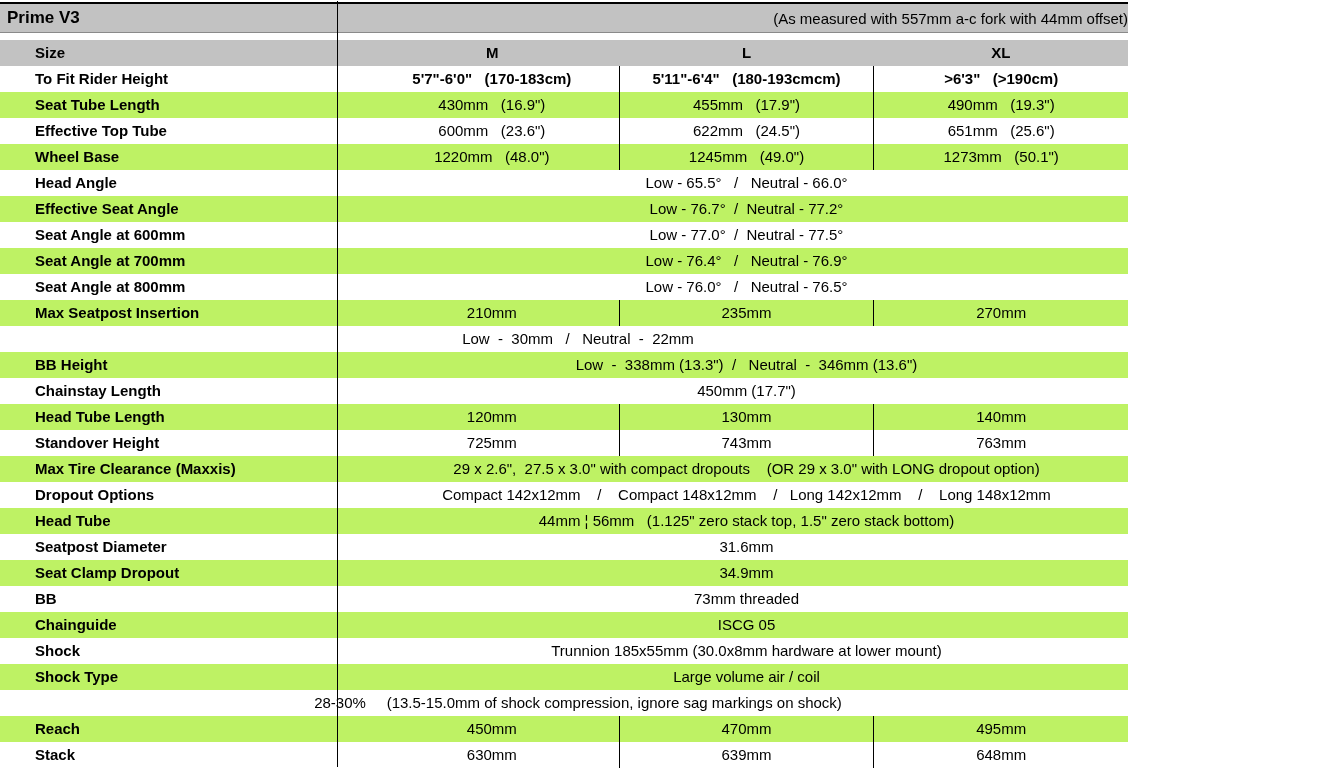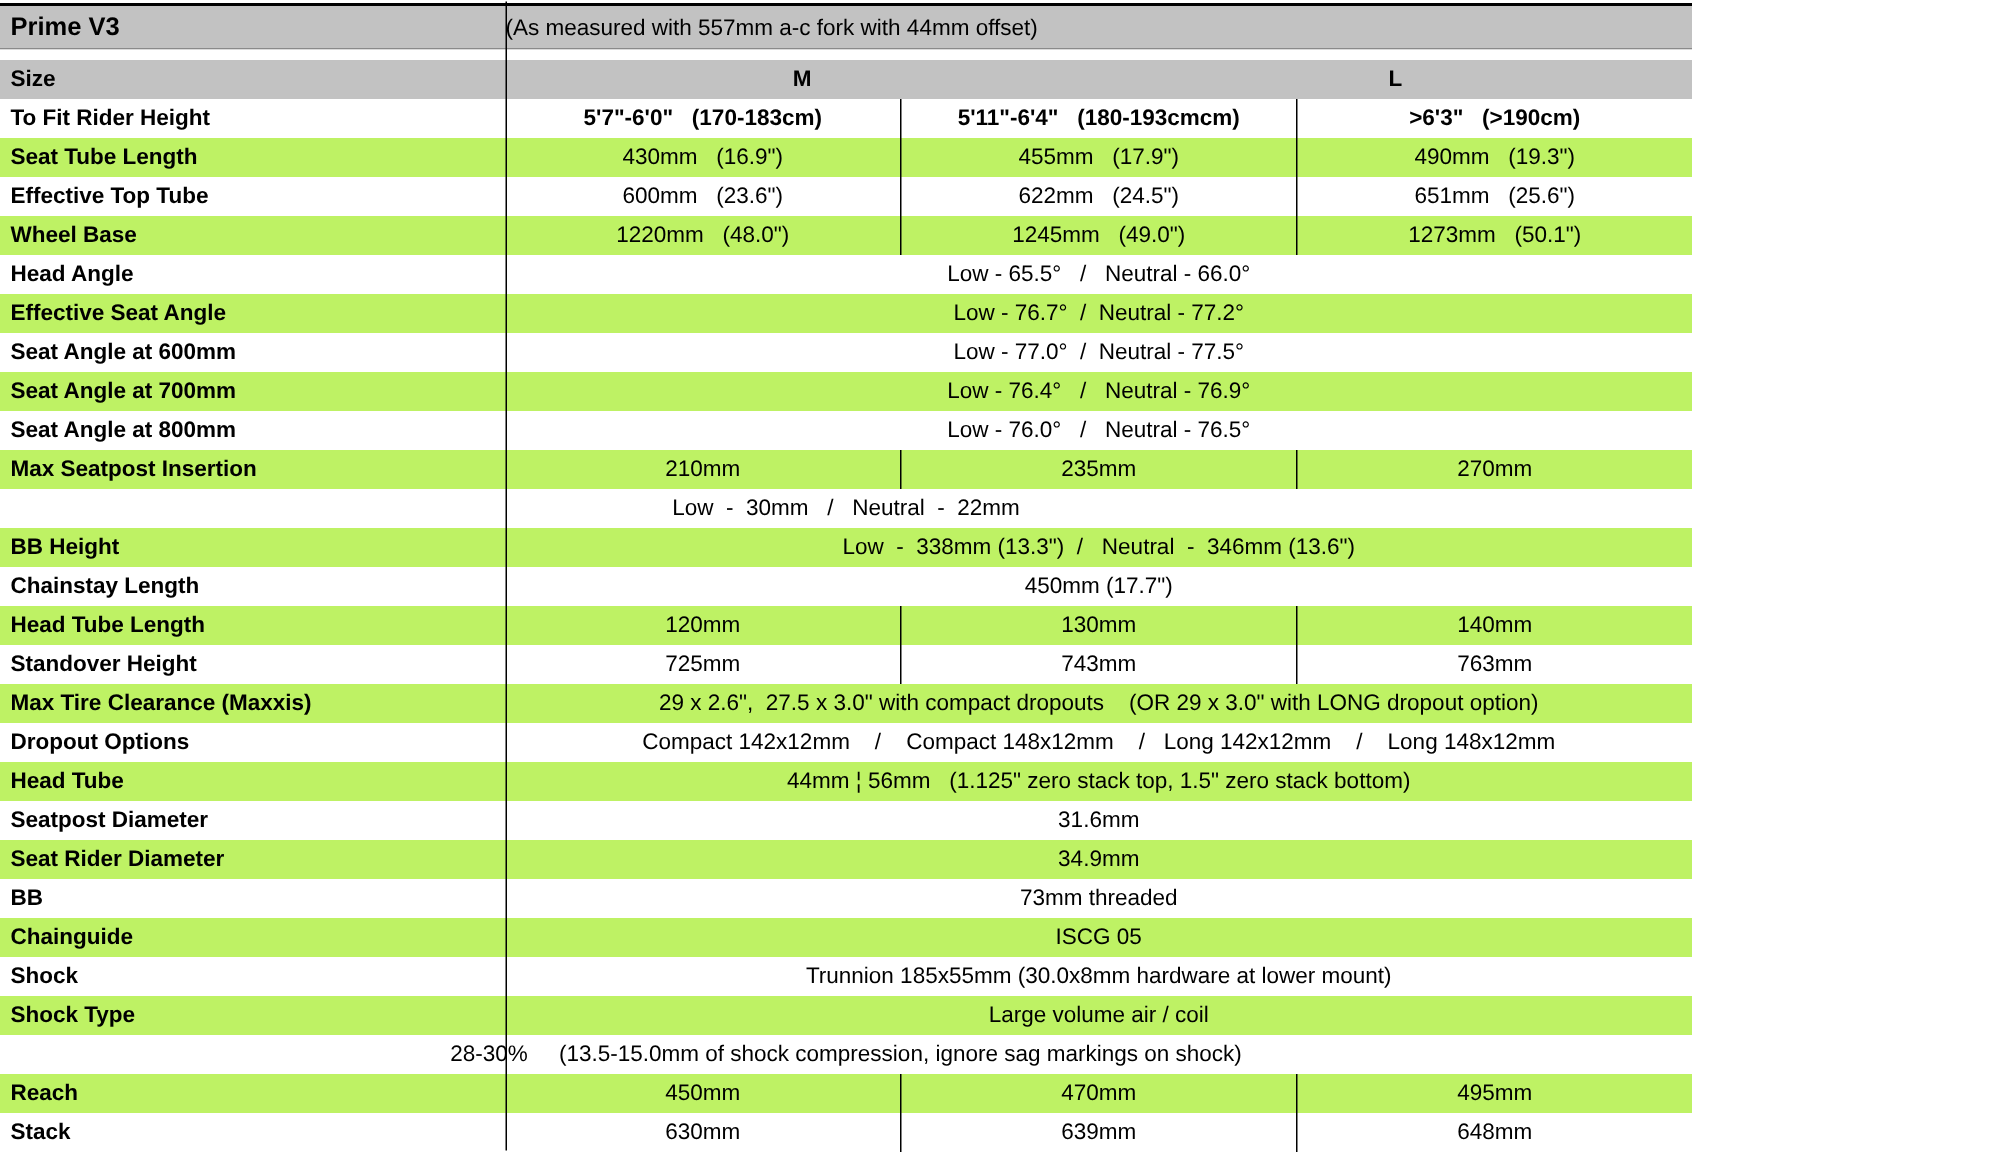--- a/index.html
+++ b/index.html
@@ -22,26 +22,26 @@
     display: flex; height: 31px;
     border-top: 2px solid #000;
     border-bottom: 1px solid #8a8a8a;
     background: #c2c2c2;
   }
   .header-title {
     width: 337px; font-size: 17px; font-weight: bold;
     line-height: 28px; padding-left: 7px; white-space: pre;
   }
   .header-note {
-    flex: 1; text-align: left; font-size: 15px;
+    flex: 1; text-align: right; font-size: 15px;
     line-height: 29px; white-space: pre;
   }
   .header-gap { height: 7px; background: #fff; }
 
-  .row { display: flex; height: 26px; font-size: 15px; line-height: 26px; background: #fff; }
+  .row { display: flex; height: 26px; font-size: 15px; line-height: 26px; background: #fff; padding-left: 28px; }
   .row.shaded { background: #bef264; }
   .row.size-row { background: #c2c2c2; font-weight: bold; }
 
   .label {
     width: 337px; font-weight: bold;
     padding-left: 7px; white-space: pre; overflow: hidden;
   }
   .cell {
     flex: 1; text-align: center; white-space: pre; overflow: hidden;
   }
@@ -58,20 +58,21 @@
     <div class="header-title">Prime V3</div>
     <div class="header-note">(As measured with 557mm a-c fork with 44mm offset)</div>
   </div>
 
   <div class="header-gap"></div>
 
   <div class="row size-row">
     <div class="label">Size</div>
     <div class="cell">M</div>
     <div class="cell">L</div>
+    <div class="cell">XL</div>
   </div>
 
   <div id="rows-container">
       <div class="row">
         <div class="label">To Fit Rider Height</div>
         <div class="cell bold">5'7"-6'0"   (170-183cm)</div>
         <div class="cell sep bold">5'11"-6'4"   (180-193cmcm)</div>
         <div class="cell sep bold">&gt;6'3"   (&gt;190cm)</div>
       </div>
       <div class="row shaded">
@@ -151,21 +152,21 @@
       </div>
       <div class="row shaded">
         <div class="label">Head Tube</div>
         <div class="cell">44mm ¦ 56mm   (1.125" zero stack top, 1.5" zero stack bottom)</div>
       </div>
       <div class="row">
         <div class="label">Seatpost Diameter</div>
         <div class="cell">31.6mm</div>
       </div>
       <div class="row shaded">
-        <div class="label">Seat Rider Diameter</div>
+        <div class="label">Seat Clamp Dropout</div>
         <div class="cell">34.9mm</div>
       </div>
       <div class="row">
         <div class="label">BB</div>
         <div class="cell">73mm threaded</div>
       </div>
       <div class="row shaded">
         <div class="label">Chainguide</div>
         <div class="cell">ISCG 05</div>
       </div>

